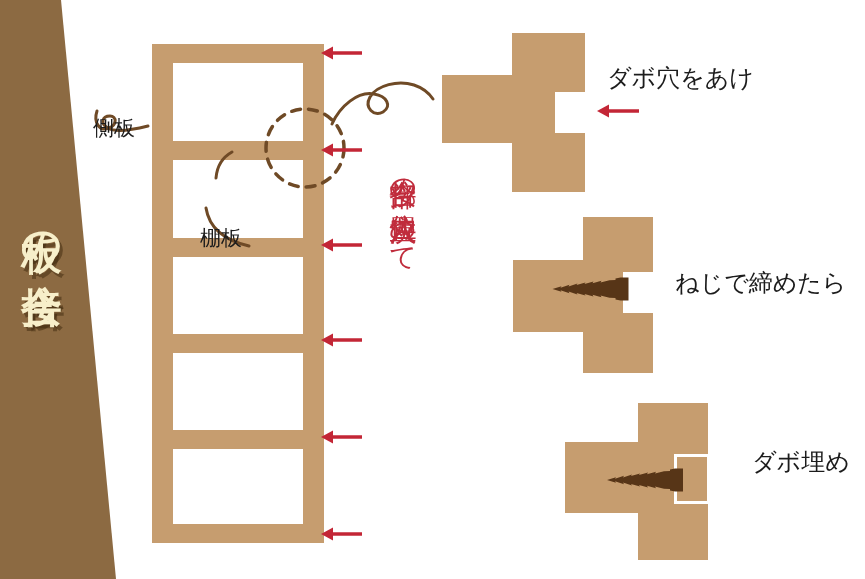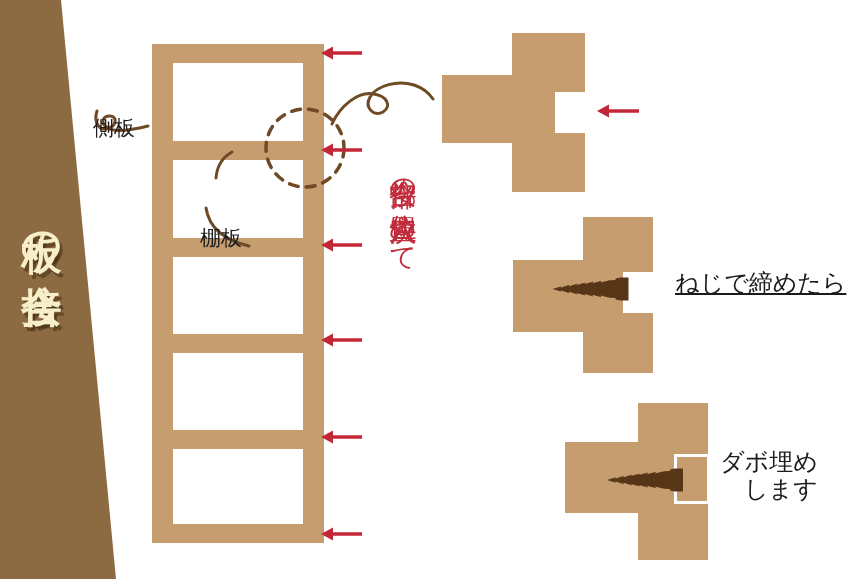--- a/index.html
+++ b/index.html
@@ -125,20 +125,20 @@
   </svg>
 
   <div id="banner-title" class="v-text">板の接合</div>
 
   <div class="label" style="left:93px;top:78px;margin-top:39px;">側板</div>
 
   <div class="label" style="left:200px;top:183px;margin-top:44px;">棚板</div>
 
   <div id="joint-instruction" class="v-text">接合部の穴位置決めて</div>
 
+  <div class="label step-label" style="left:607px;top:65px;">ダボ穴をあけ</div>
 
-  <div class="label step-label" style="left:675px;top:270px;text-decoration:underline;">ねじで締めたら</div>
+  <div class="label step-label" style="left:675px;top:270px;">ねじで締めたら</div>
 
-  <div class="label step-label" style="left:720px;top:449px;line-height:27px;text-align:right;">
+  <div class="label step-label" style="left:752px;top:449px;line-height:27px;">
     <div>ダボ埋め</div>
-    <div>します</div>
   </div>
 </div>
 
 </body></html>

